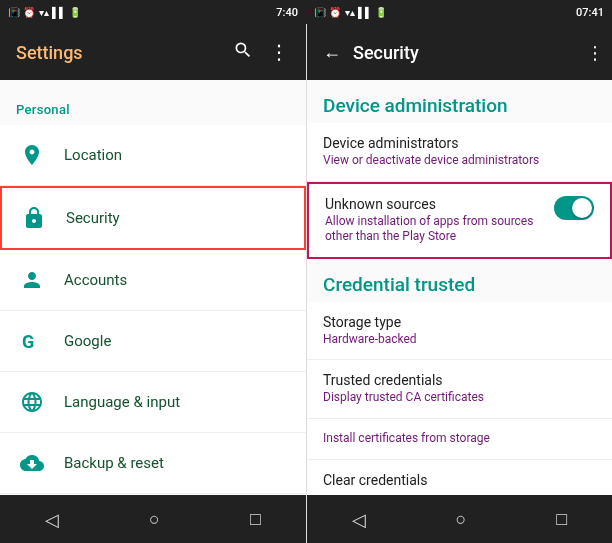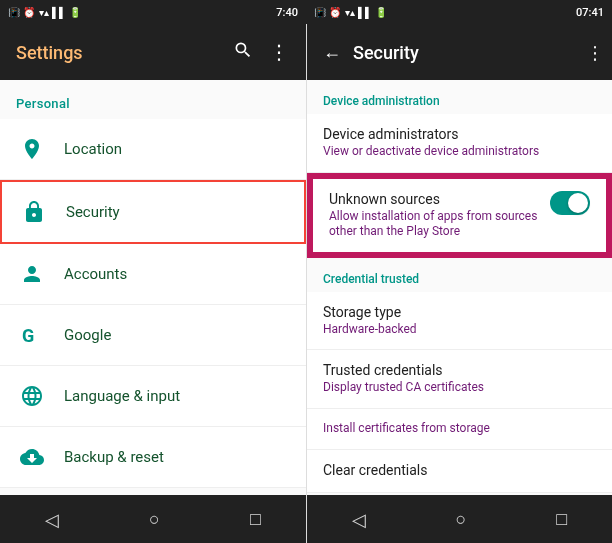--- a/index.html
+++ b/index.html
@@ -55,21 +55,21 @@
       cursor: pointer;
     }
 
     .settings-content {
       flex: 1;
       overflow-y: auto;
       background: #fafafa;
     }
 
     .section-header {
-      padding: 16px 16px 8px 16px;
+      padding: 22px 16px 8px 16px;
       font-size: 13px;
       color: #009688;
       font-weight: 500;
       letter-spacing: 0.3px;
     }
 
     .settings-item {
       display: flex;
       align-items: center;
       padding: 14px 16px;
@@ -147,37 +147,37 @@
     }
 
     .security-content {
       flex: 1;
       overflow-y: auto;
       background: #fafafa;
     }
 
     .security-section-header {
       padding: 14px 23px 6px 16px;
-      font-size: 12px;
+      font-size: 19px;
       color: #009688;
       font-weight: 500;
     }
 
     .security-item {
       background: white;
       padding: 12px 16px;
       border-bottom: 1px solid #eeeeee;
       display: flex;
       flex-direction: row;
       align-items: flex-start;
       justify-content: space-between;
       cursor: pointer;
     }
     .security-item.highlighted {
-      border: 6px solid #be185d;
+      border: 2px solid #be185d;
       margin: 0;
     }
     .security-item-text {
       flex: 1;
       padding-right: 8px;
     }
     .security-item-title {
       font-size: 14px;
       color: #212121;
       margin-bottom: 2px;

